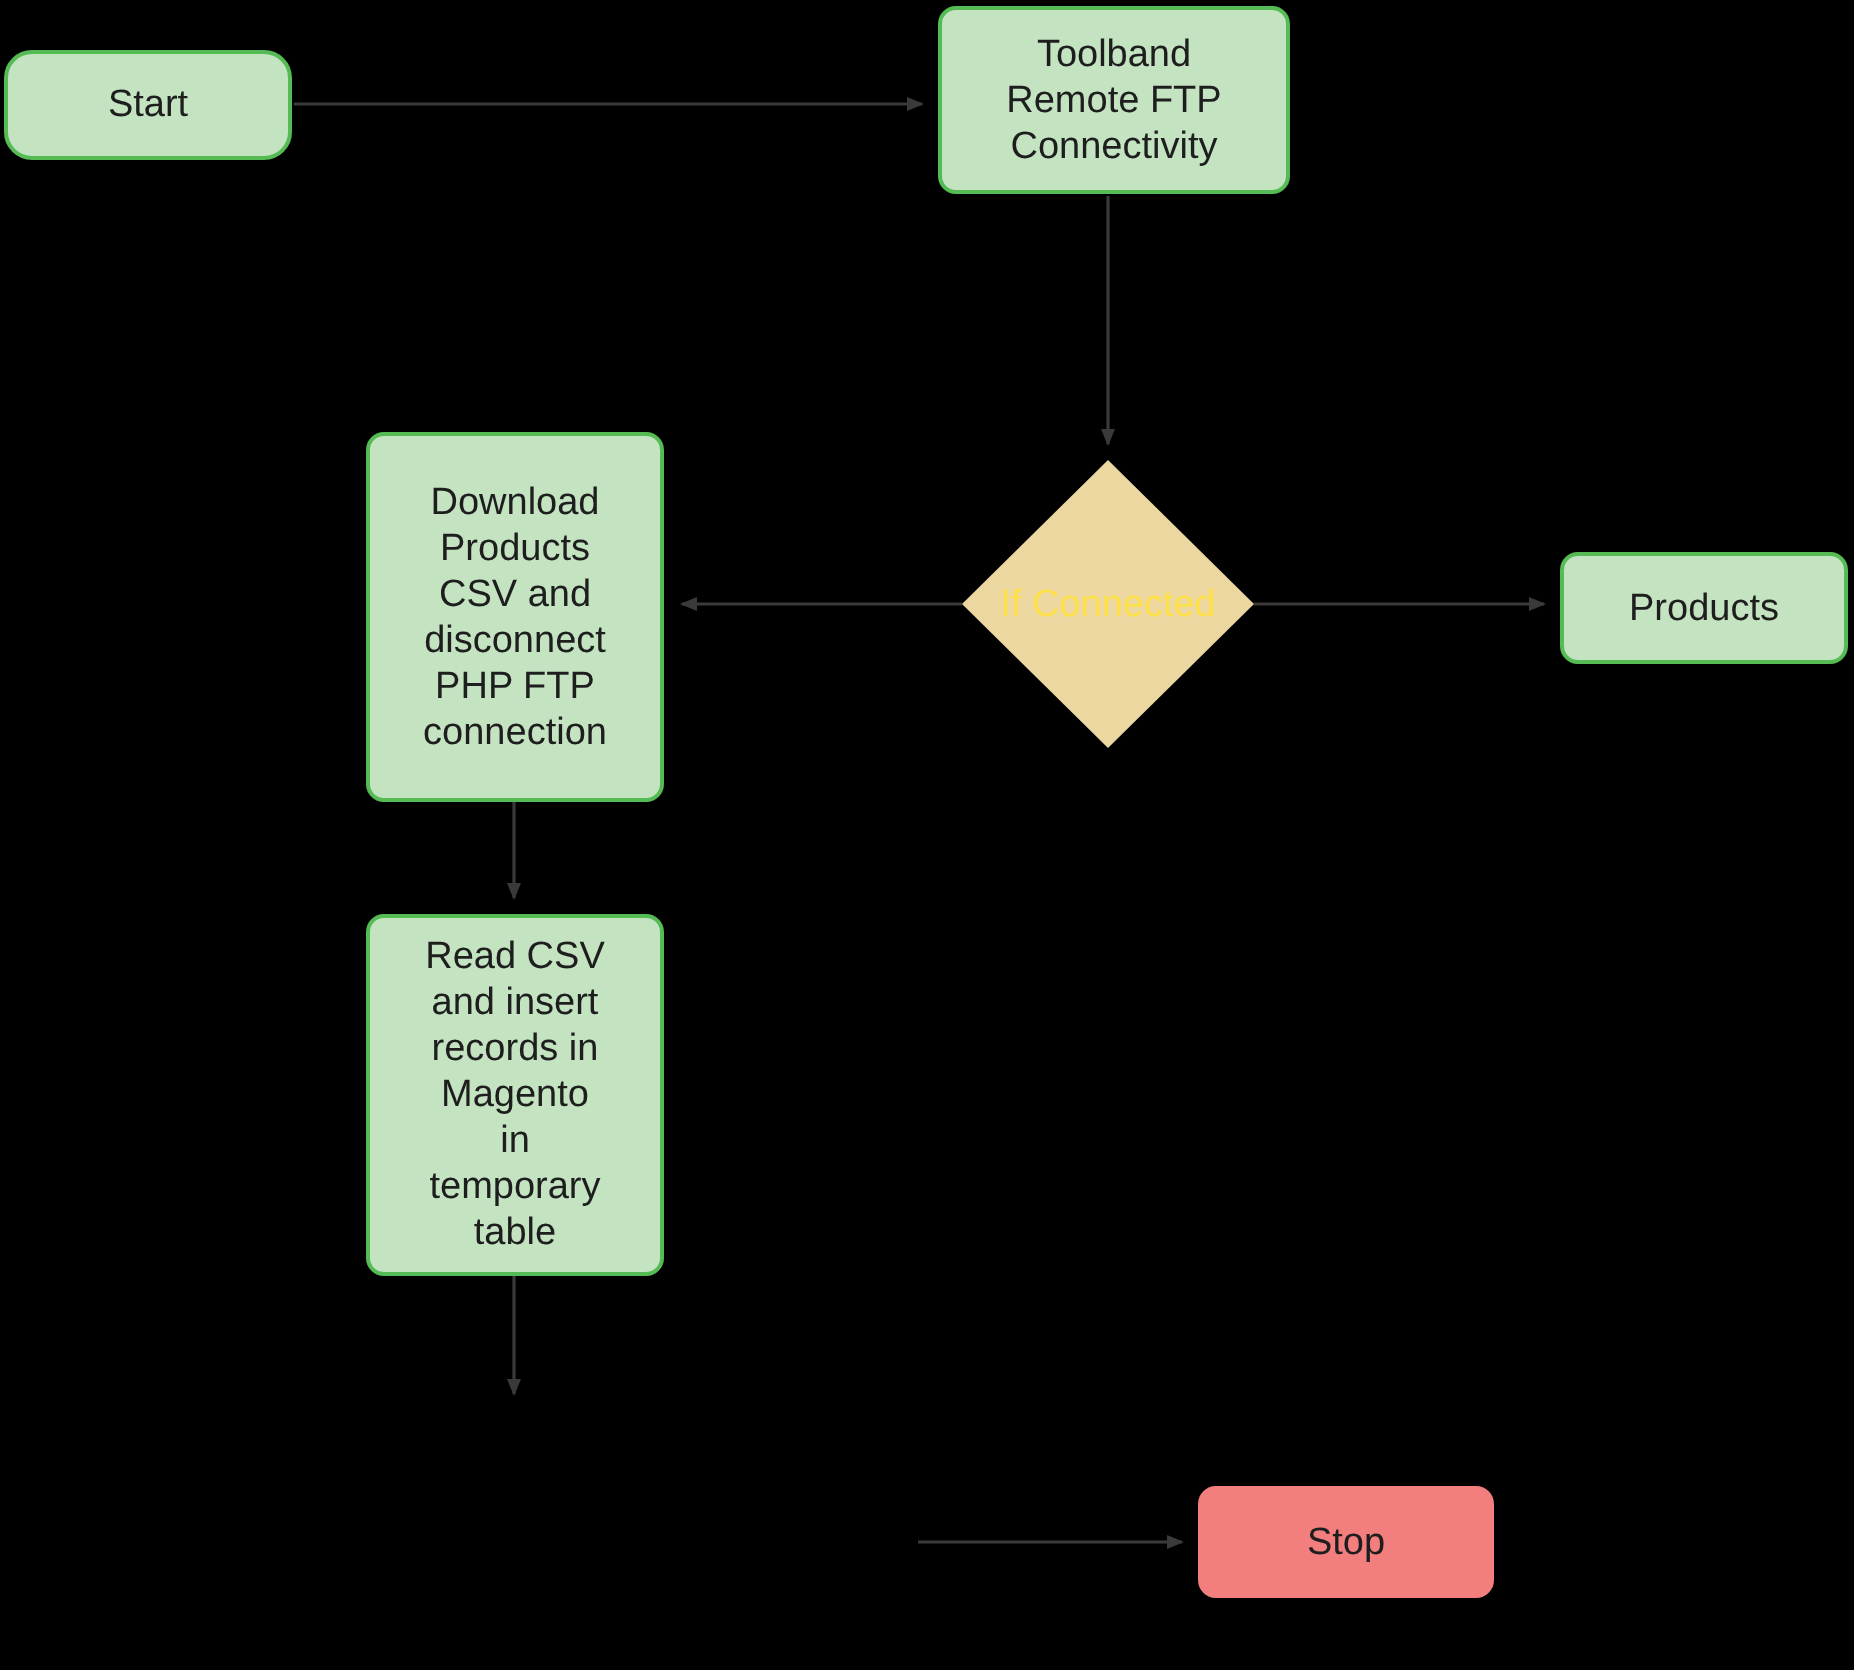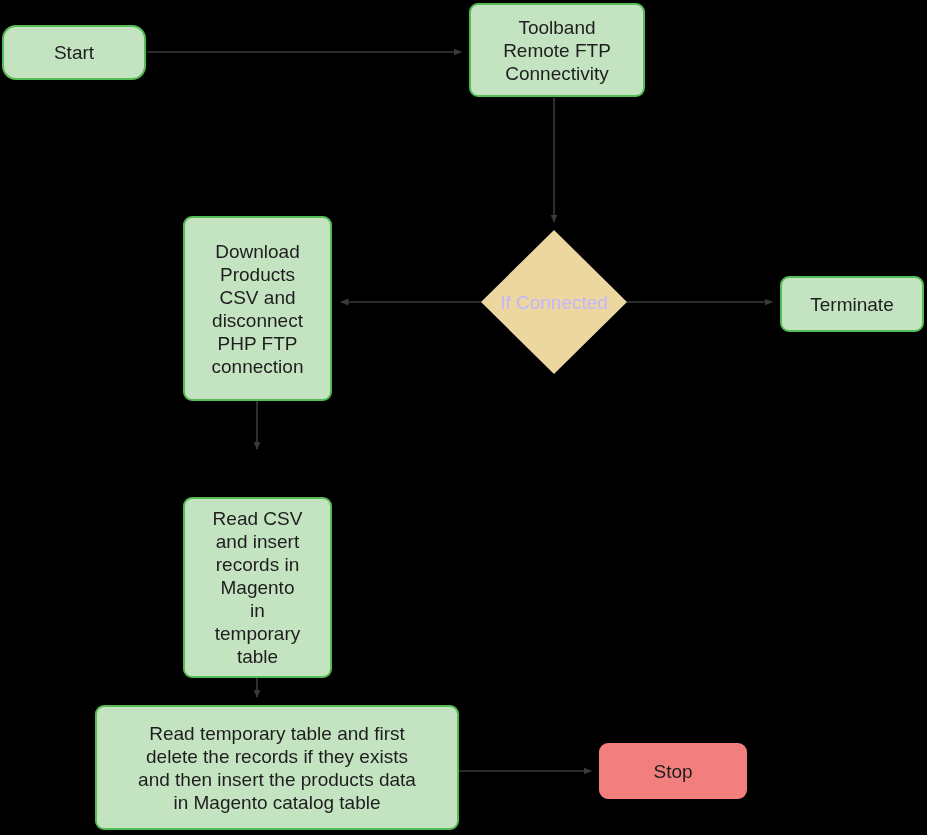--- a/index.html
+++ b/index.html
@@ -38,21 +38,21 @@
   .node .label {
     display: block;
     width: 100%;
   }
   
   #node-start     { left: 2px;   top: 25px;  width: 144px; height: 55px; border-radius: 14px;  }
   #node-toolband  { left: 469px; top: 3px;   width: 176px; height: 94px;  padding: 0 30px; }
   #node-decision  { left: 481px; top: 230px; width: 146px; height: 144px; border: none; border-radius: 0; }
   #node-download  { left: 183px; top: 216px; width: 149px; height: 185px; padding: 4px 26px; }
   #node-terminate { left: 780px; top: 276px; width: 144px; height: 56px;  }
-  #node-read_csv  { left: 183px; top: 457px; width: 149px; height: 181px; padding: 0 26px; margin-top: 40px; }
+  #node-read_csv  { left: 183px; top: 457px; width: 149px; height: 181px; padding: 0 26px; }
   #node-read_temp { left: 95px;  top: 705px; width: 364px; height: 125px; padding: 0 40px; }
   #node-stop      { left: 599px; top: 743px; width: 148px; height: 56px;  }
 
   .diamond-shape {
     position: absolute;
     left: 0; top: 0; right: 0; bottom: 0;
     clip-path: polygon(50% 0, 100% 50%, 50% 100%, 0 50%);
   }
   #node-decision .label {
     position: relative;
@@ -80,38 +80,35 @@
     </svg>
 
   <div class="node" id="node-start" style="background-color: rgb(195, 227, 193); border-color: rgb(85, 187, 85); color: rgb(30, 30, 30);">
     <span class="label">Start</span>
   </div>
 
   <div class="node" id="node-toolband" style="background-color: rgb(195, 227, 193); border-color: rgb(85, 187, 85); color: rgb(30, 30, 30);">
     <span class="label">Toolband Remote FTP Connectivity</span>
   </div>
 
-  <div class="node" id="node-decision" style="color: #c4b5fd;">
+  <div class="node" id="node-decision" style="color: #fde047;">
     <div class="diamond-shape" style="background-color: rgb(236, 215, 160);"></div>
     <span class="label">If Connected</span>
   </div>
 
   <div class="node" id="node-download" style="background-color: rgb(195, 227, 193); border-color: rgb(85, 187, 85); color: rgb(30, 30, 30);">
     <span class="label">Download Products CSV and disconnect PHP FTP connection</span>
   </div>
 
   <div class="node" id="node-terminate" style="background-color: rgb(195, 227, 193); border-color: rgb(85, 187, 85); color: rgb(30, 30, 30);">
-    <span class="label">Terminate</span>
+    <span class="label">Products</span>
   </div>
 
   <div class="node" id="node-read_csv" style="background-color: rgb(195, 227, 193); border-color: rgb(85, 187, 85); color: rgb(30, 30, 30);">
     <span class="label">Read CSV and insert records in Magento in temporary table</span>
   </div>
 
-  <div class="node" id="node-read_temp" style="background-color: rgb(195, 227, 193); border-color: rgb(85, 187, 85); color: rgb(30, 30, 30);">
-    <span class="label">Read temporary table and first delete the records if they exists and then insert the products data in Magento catalog table</span>
-  </div>
 
   <div class="node" id="node-stop" style="background-color: rgb(243, 126, 126); border-color: rgb(243, 126, 126); color: rgb(30, 30, 30);">
     <span class="label">Stop</span>
   </div>
 
 </div>
 
 </body></html>

